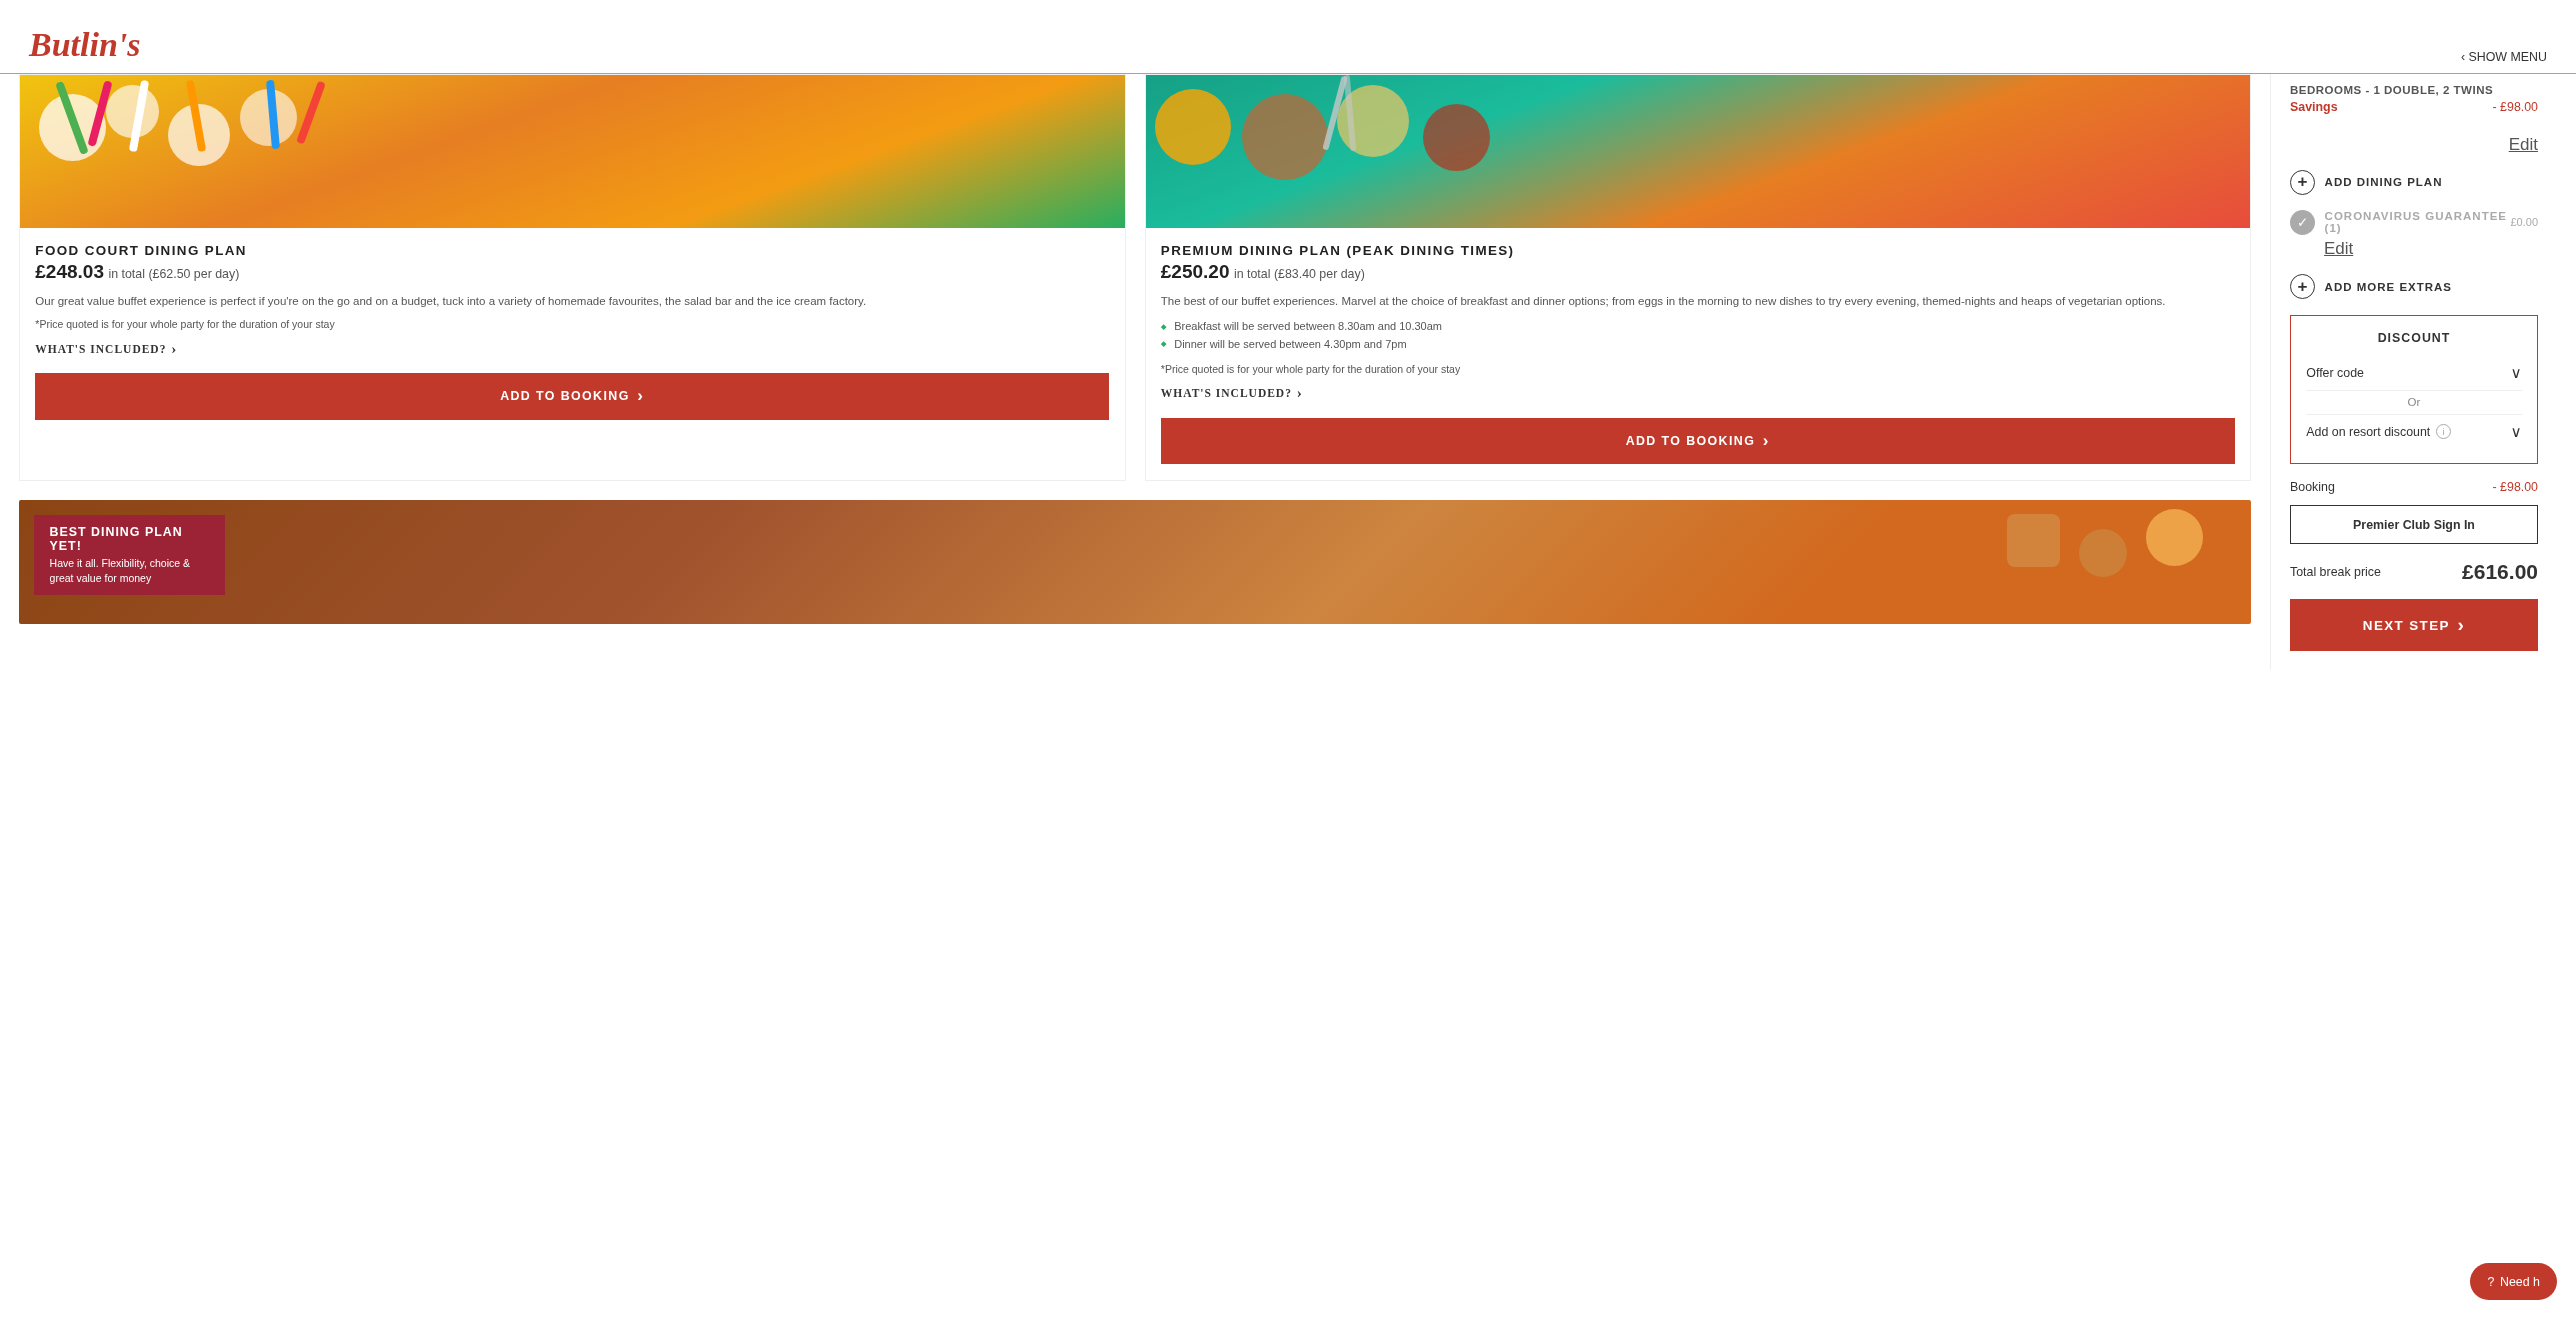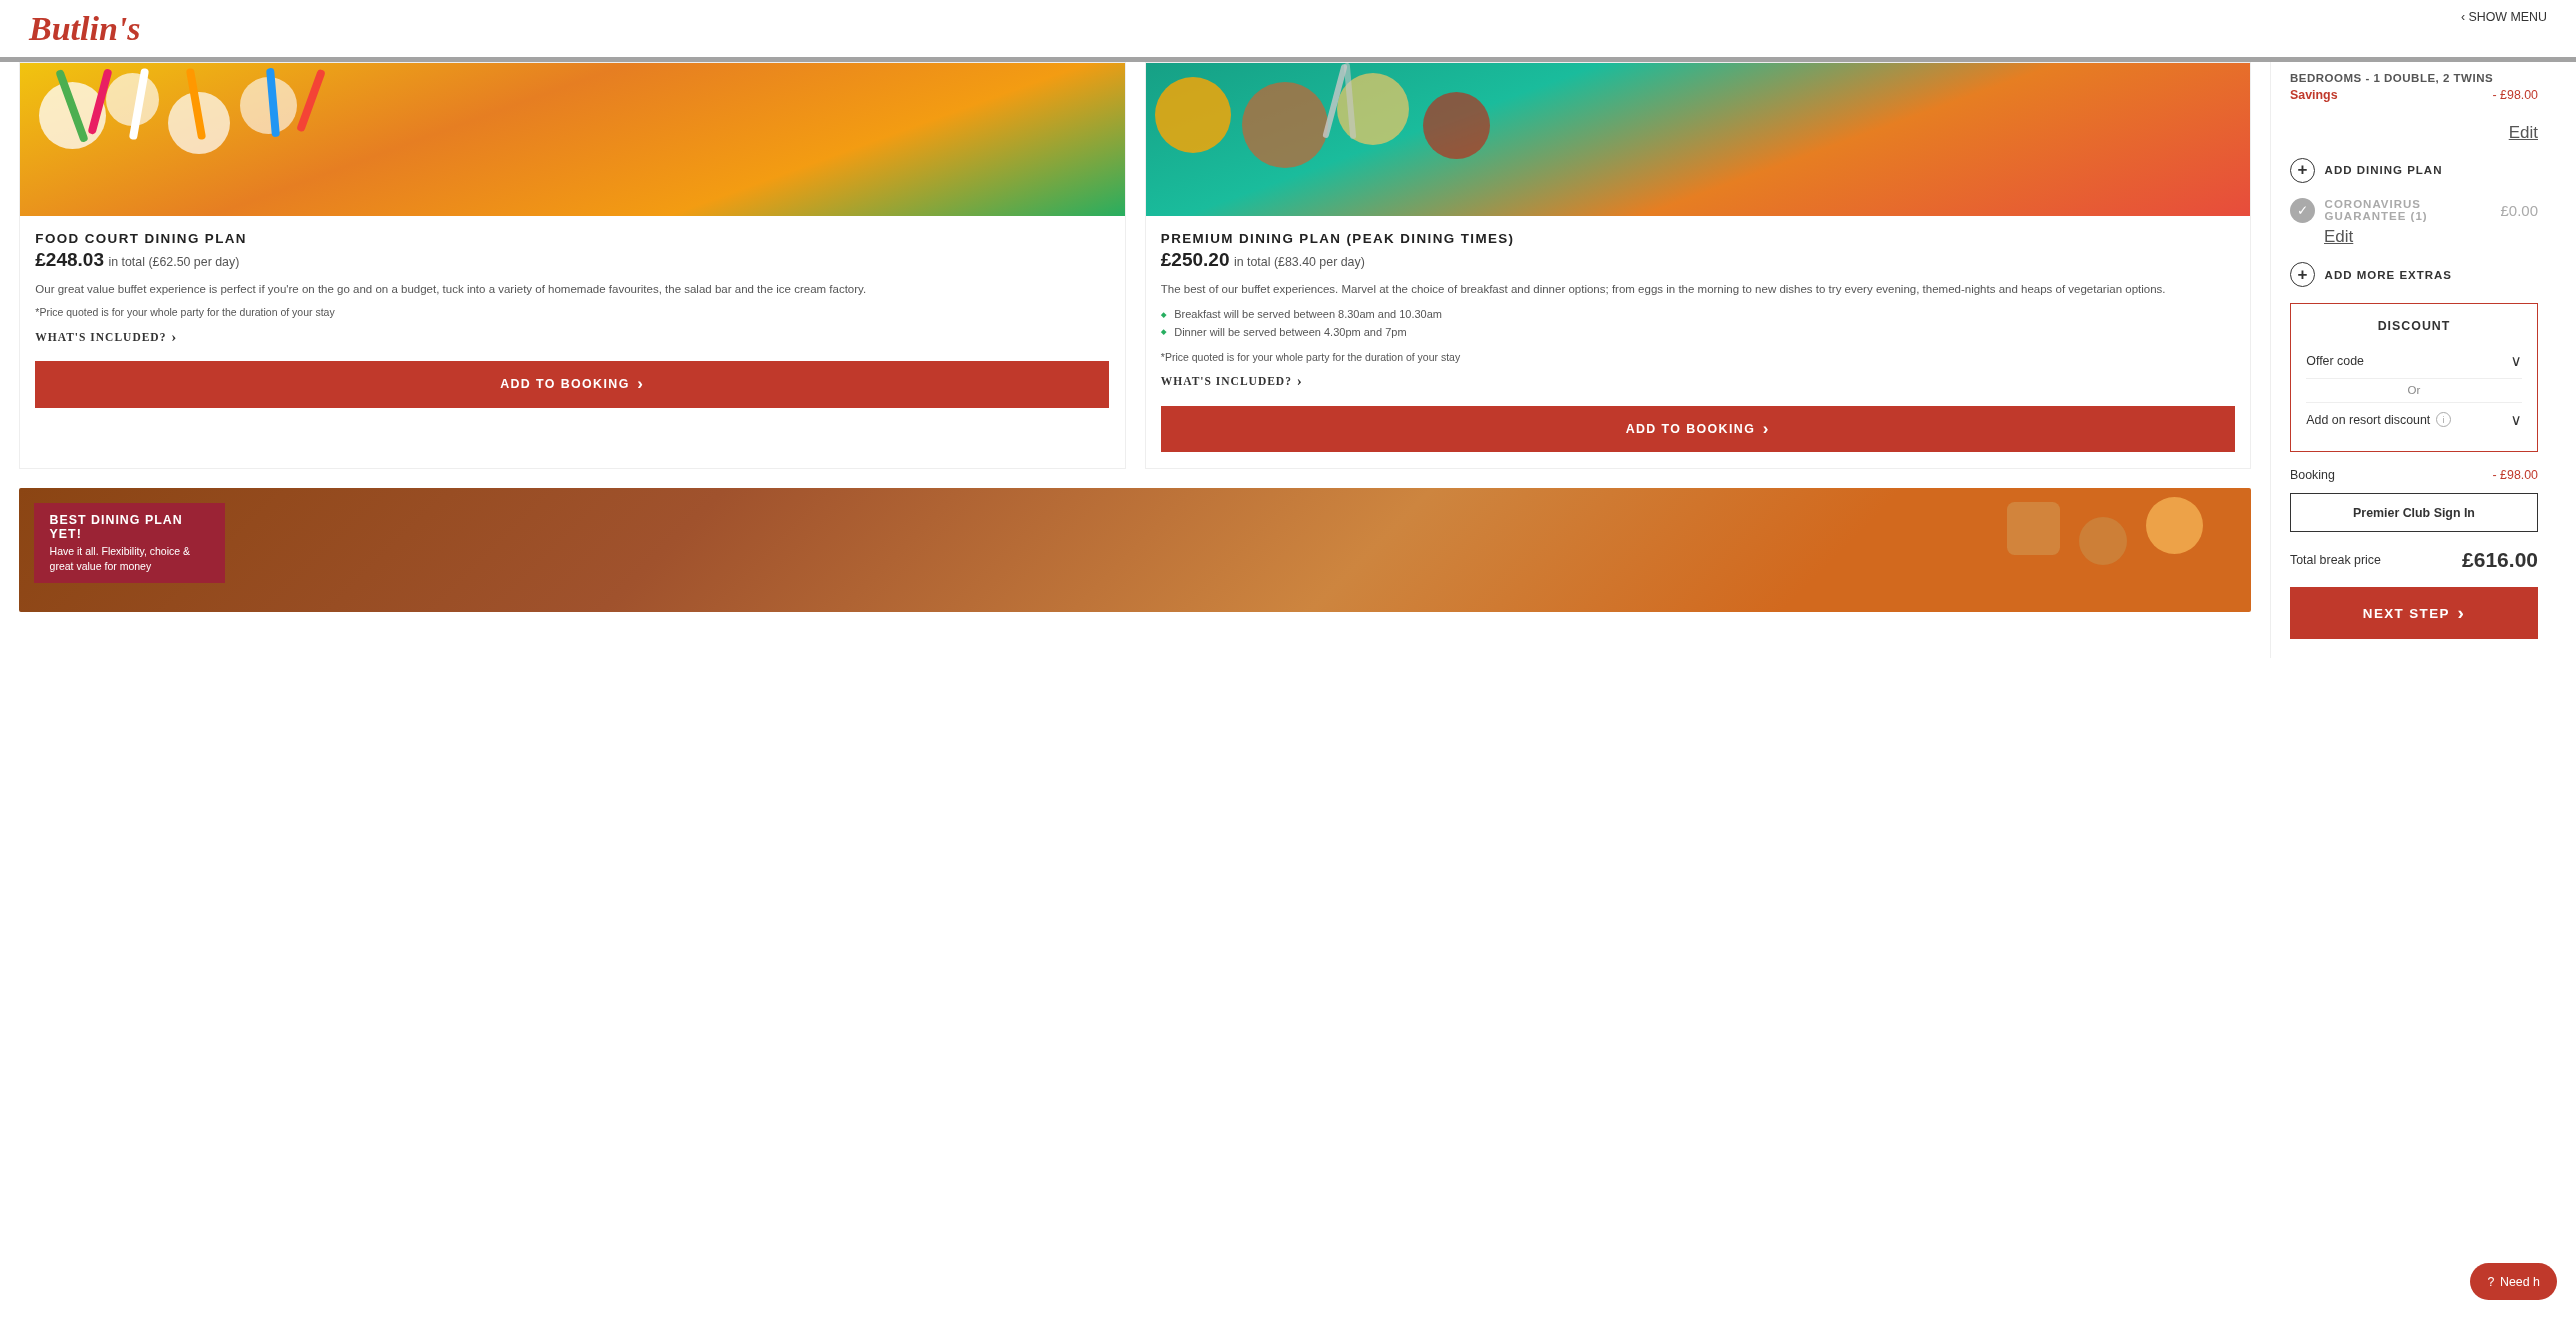--- a/index.html
+++ b/index.html
@@ -1,25 +1,26 @@
 <!DOCTYPE html>
 <html><head>
   <meta charset="utf-8">
   <style>
     * { box-sizing: border-box; margin: 0; padding: 0; }
     body { font-family: Arial, sans-serif; background: #fff; color: #333; overflow-x: hidden; }
 
     
     .header {
       display: flex;
-      align-items: flex-start;
+      align-items: flex-end;
       justify-content: space-between;
       padding: 9.6px 29px;
-      border-bottom: 5px solid #a3a3a3;
+      border-bottom: 1px solid #a3a3a3;
       position: relative;
+      margin-top: 16px;
     }
     .logo {
       font-family: 'Georgia', cursive;
       font-size: 34px;
       color: #c0392b;
       font-style: italic;
       font-weight: bold;
     }
     .show-menu {
       font-size: 12.4px;
@@ -307,21 +308,21 @@
 
     .checked-label {
       font-size: 11.5px;
       font-weight: bold;
       letter-spacing: 1px;
       text-transform: uppercase;
       color: #aaa;
     }
 
     .checked-price {
-      font-size: 15px;
+      font-size: 11px;
       color: #aaa;
     }
 
     .sidebar-edit-small {
       text-align: left;
       margin-left: 34px;
       margin-bottom: 15.3px;
     }
 
     

